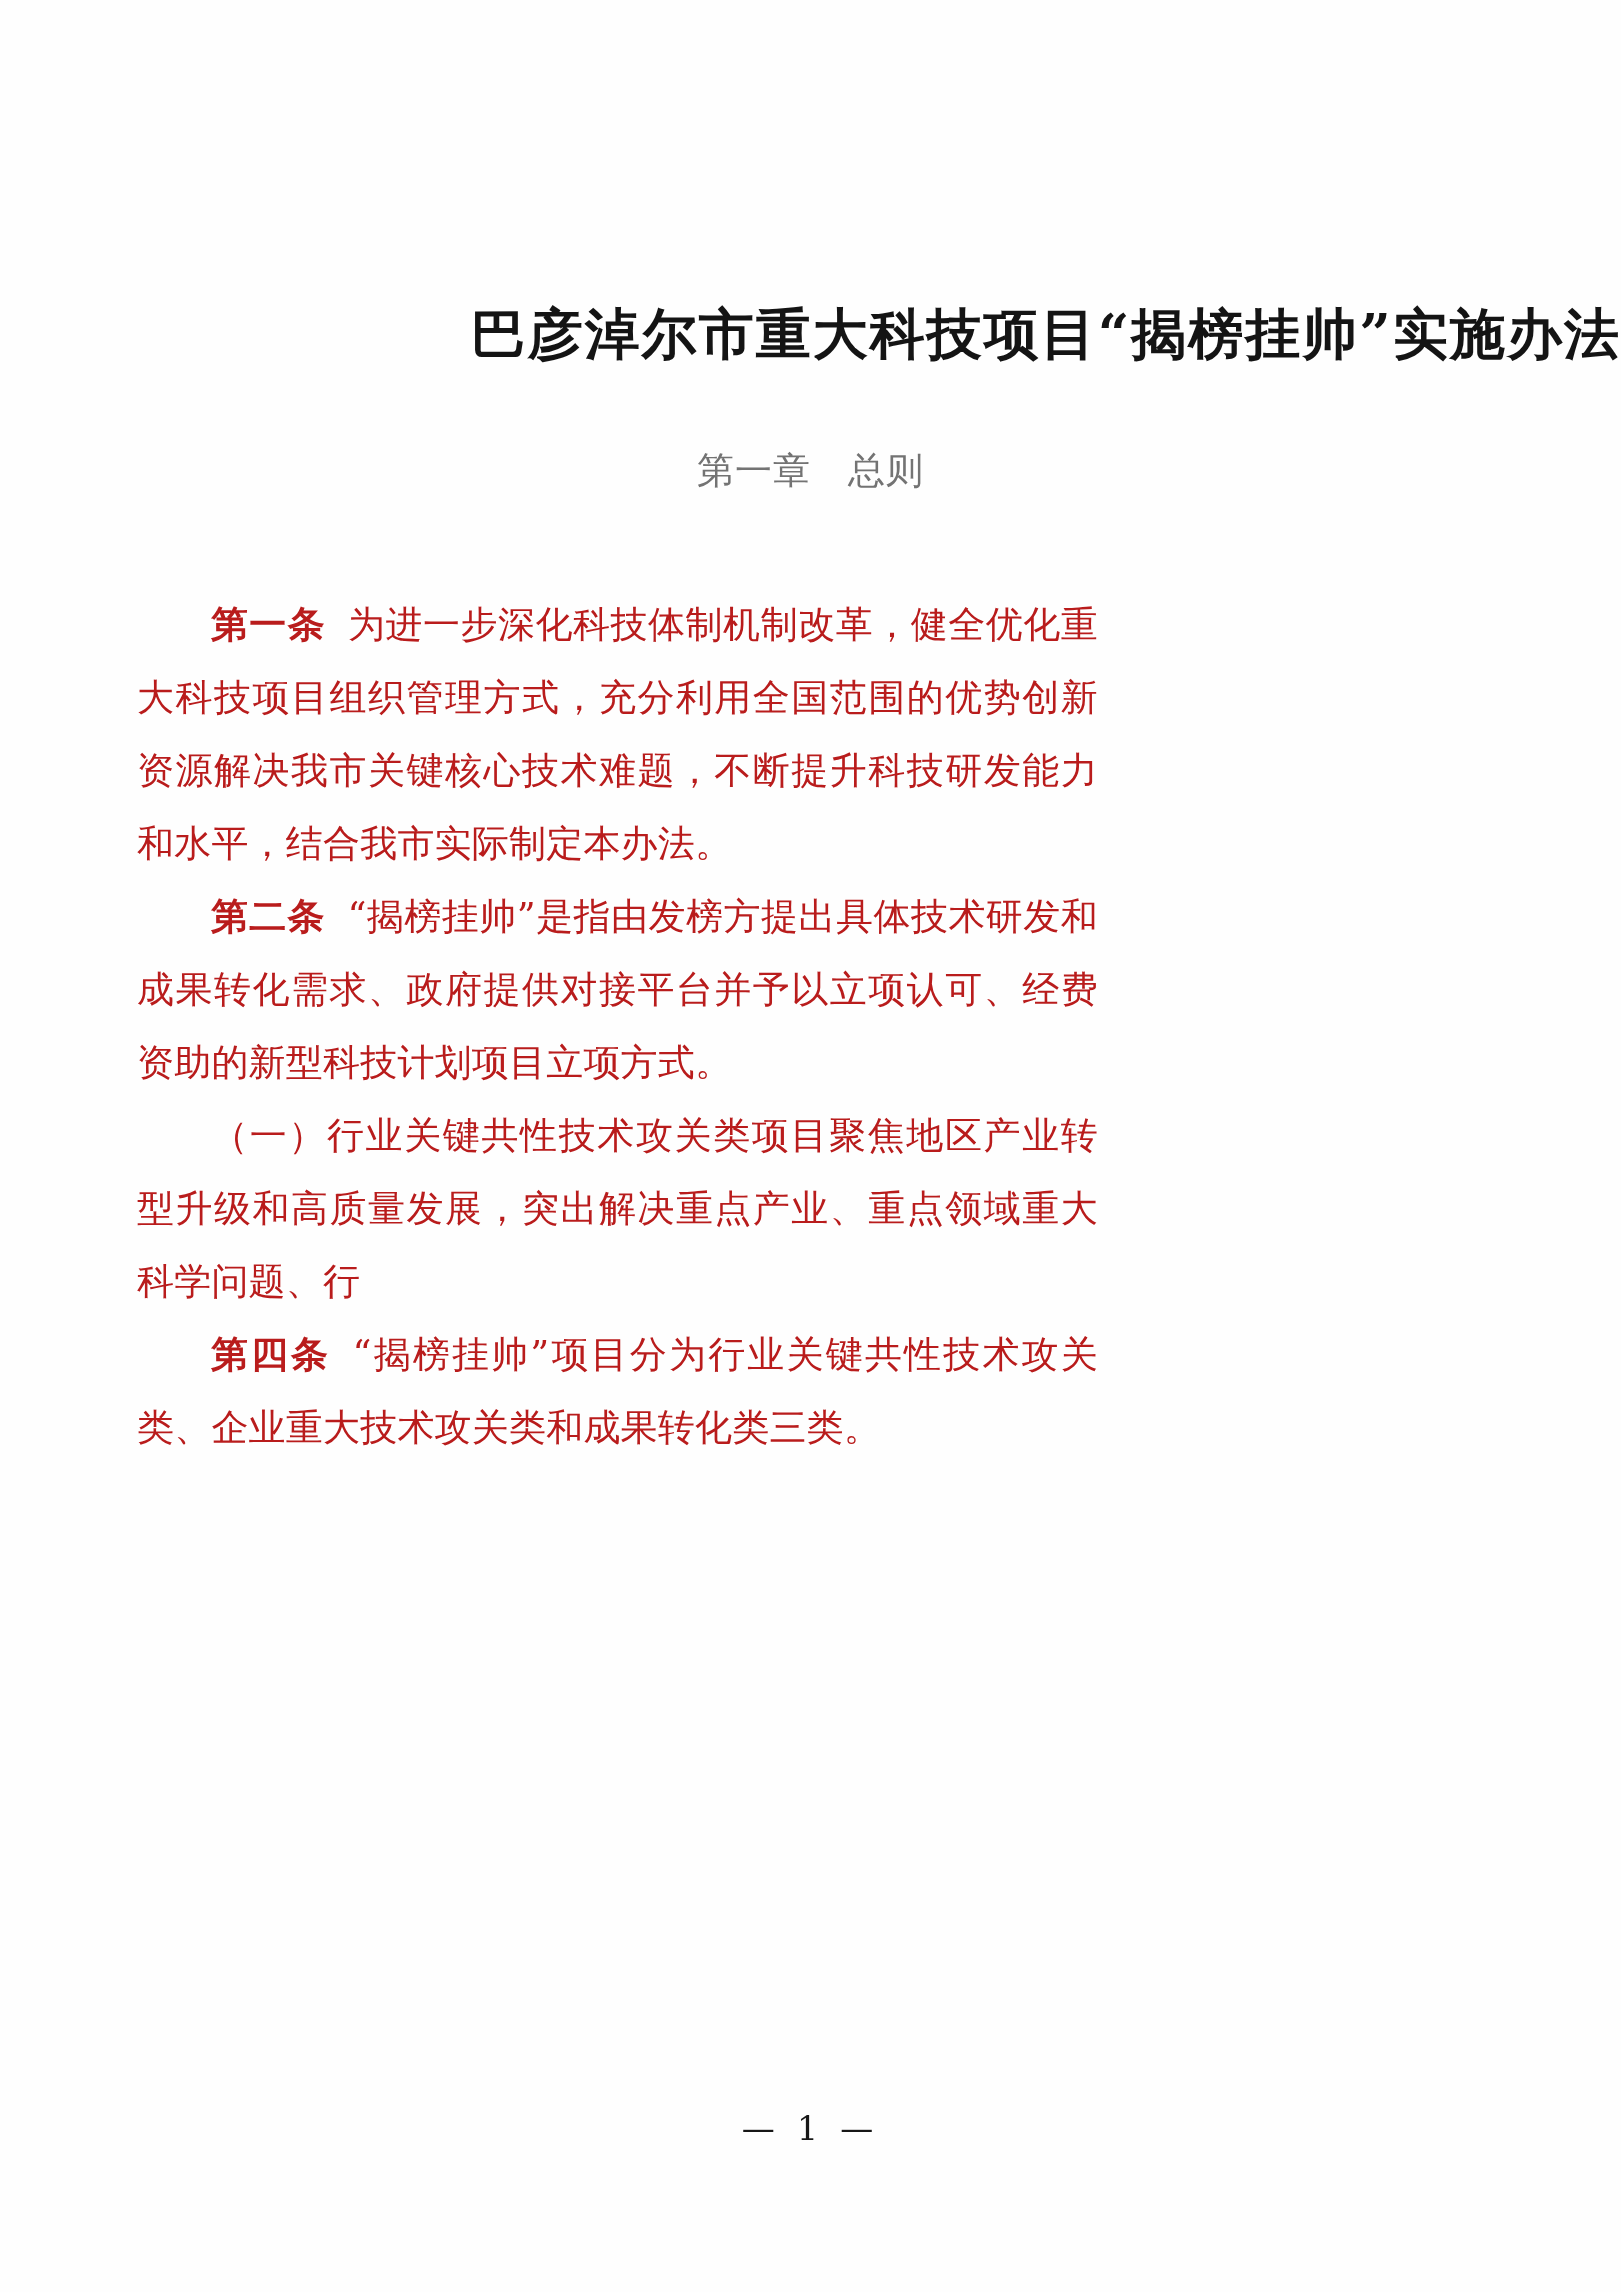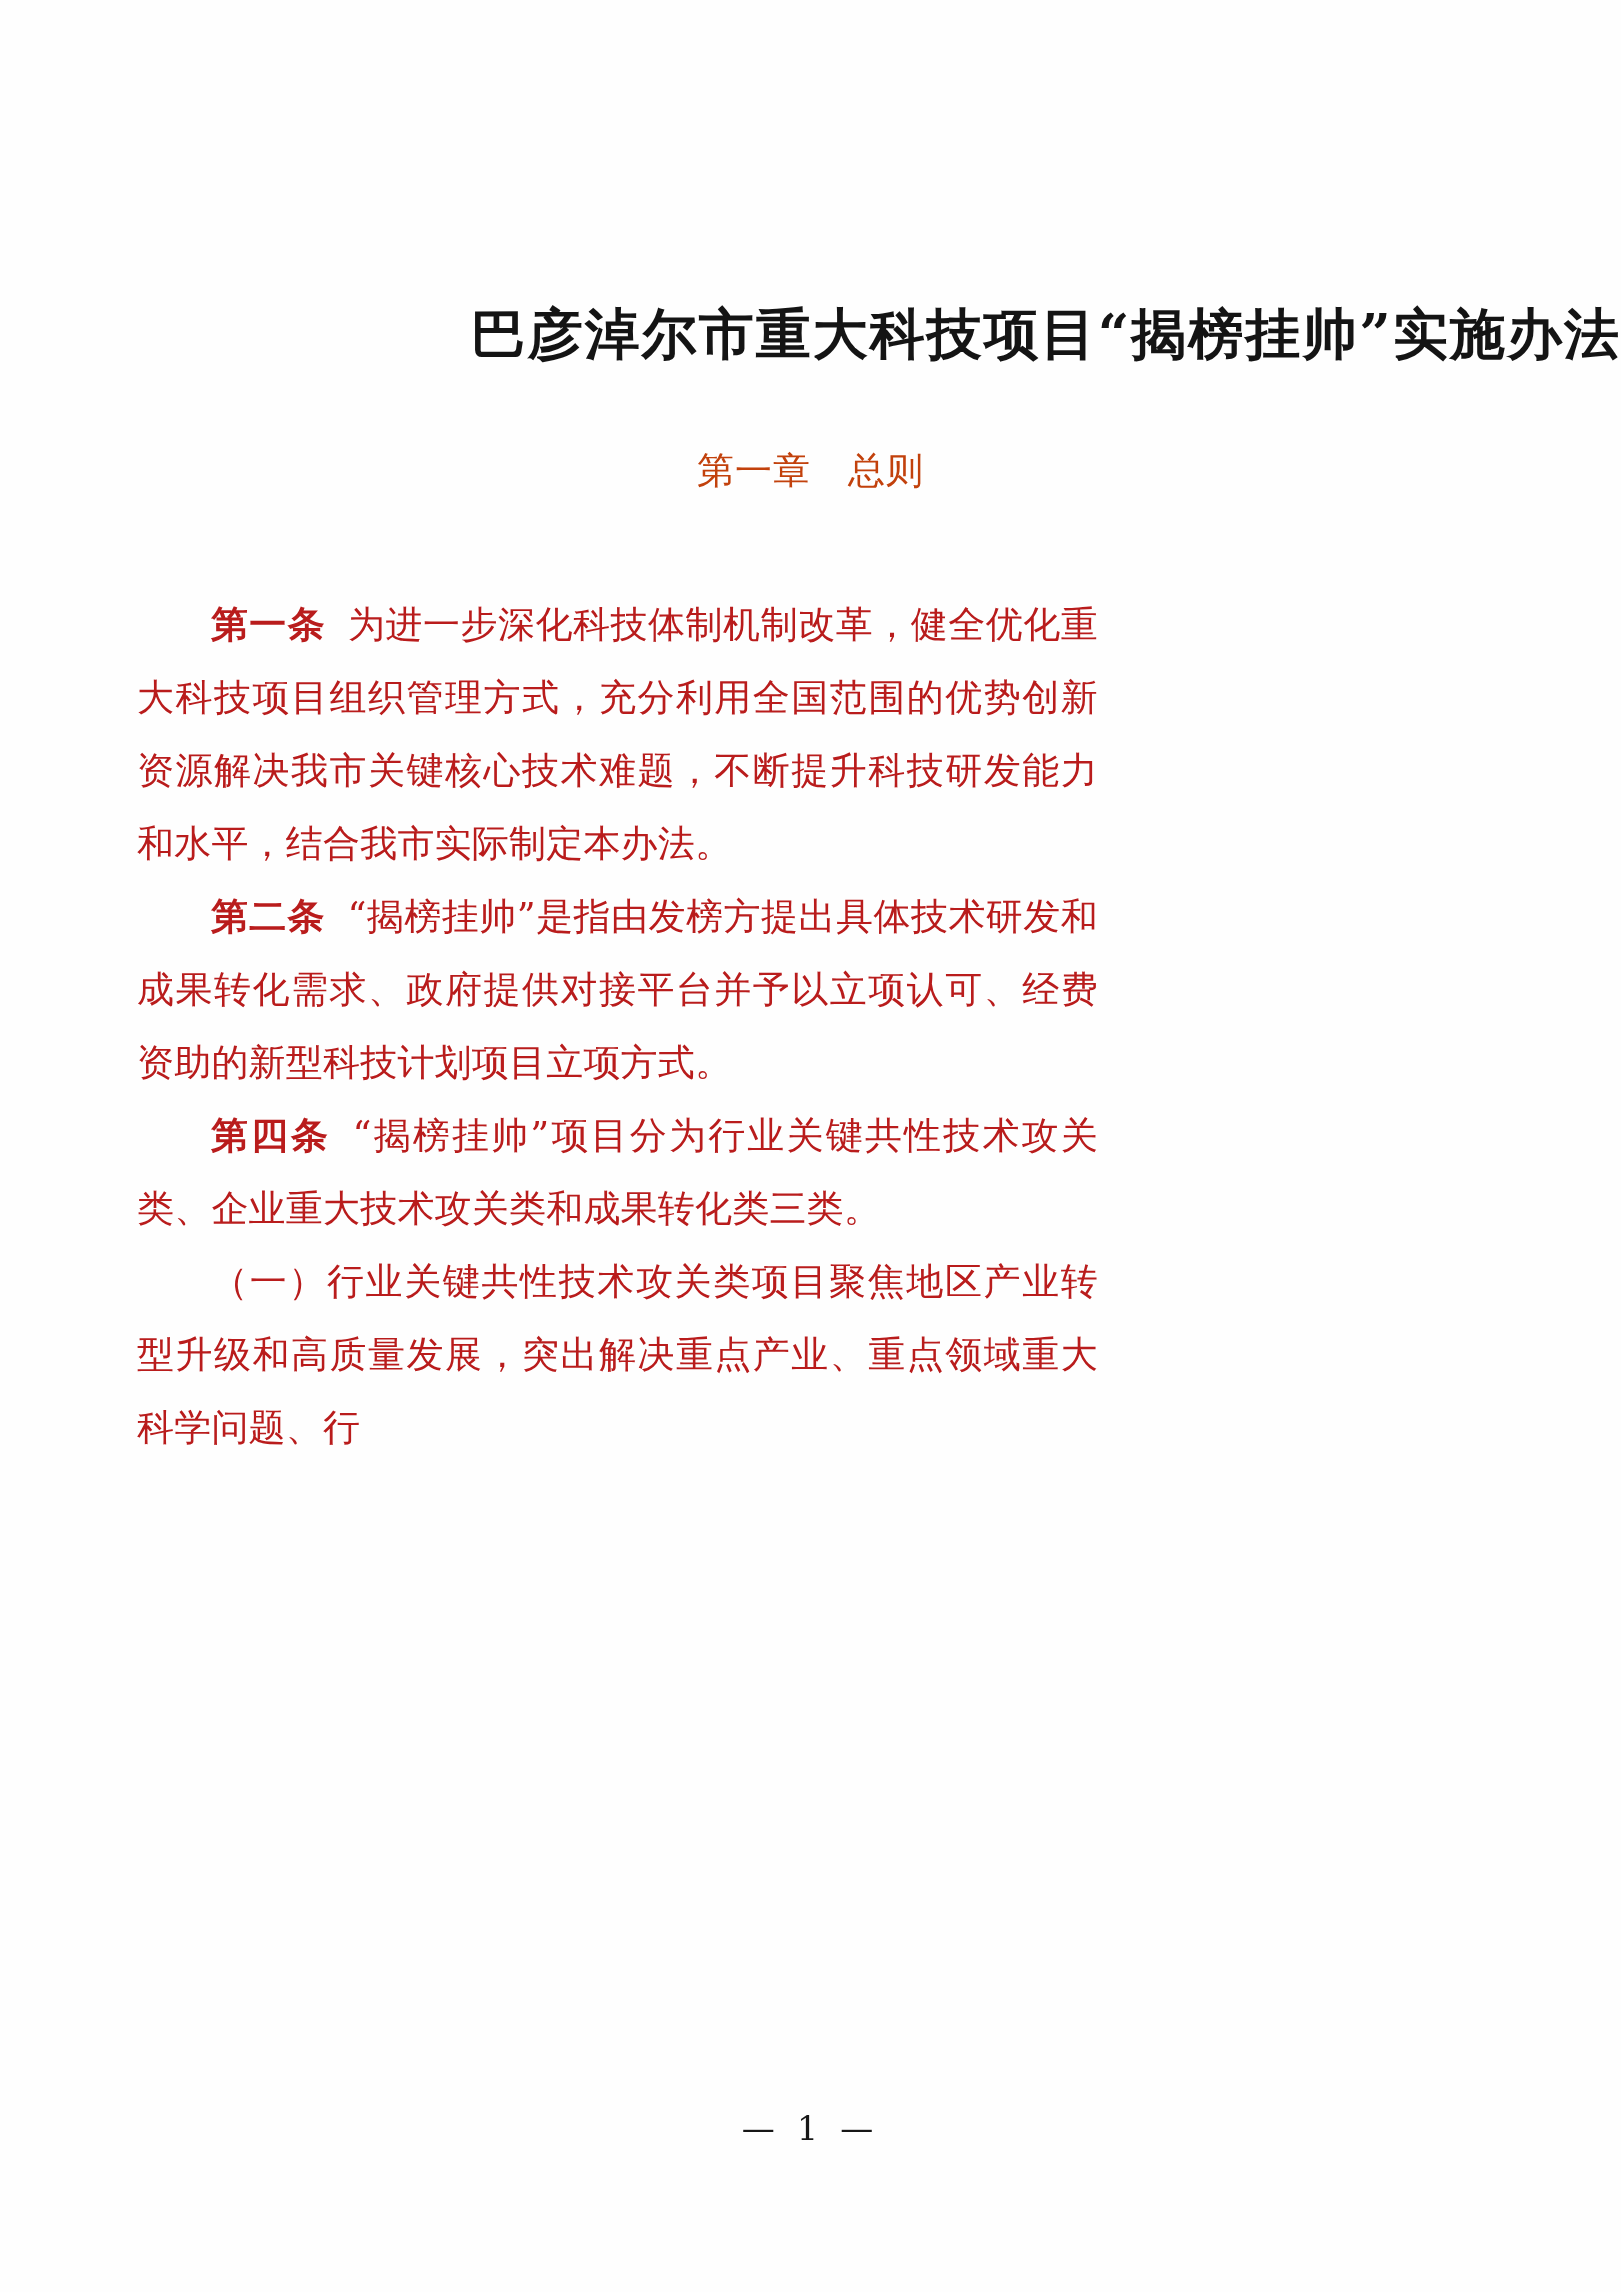--- a/index.html
+++ b/index.html
@@ -43,21 +43,21 @@
   .chapter-heading {
     position: absolute;
     left: 0;
     right: 0;
     top: 446px;
     text-align: center;
     font-family: "DejaVu Sans", "Liberation Sans", sans-serif;
     font-weight: 400;
     font-size: 37px;
     letter-spacing: 1px;
-    color: #c2410c;
+    color: #737373;
   }
   .chapter-heading .chap-gap {
     display: inline-block;
     width: 37px;
   }
 
   
   .body-block {
     position: absolute;
     left: 137px;
@@ -119,25 +119,25 @@
     <p class="para">
       <span class="art-label">第一条</span><span class="art-gap"></span><span>为进一步深化科技体制机制改革，健全优化重大科技项目组织管理方式，充分利用全国范围的优势创新资源解决我市关键核心技术难题，不断提升科技研发能力和水平，结合我市实际制定本办法。</span>
     </p>
 
     <p class="para">
       <span class="art-label">第二条</span><span class="art-gap"></span><span>“揭榜挂帅”是指由发榜方提出具体技术研发和成果转化需求、政府提供对接平台并予以立项认可、经费资助的新型科技计划项目立项方式。</span>
     </p>
 
 
     <p class="para">
-      <span class="art-label">第四条</span><span class="art-gap"></span><span>“揭榜挂帅”项目分为行业关键共性技术攻关类、企业重大技术攻关类和成果转化类三类。</span>
+      <span>（一）</span><span>行业关键共性技术攻关类项目聚焦地区产业转型升级和高质量发展，突出解决重点产业、重点领域重大科学问题、行</span>
     </p>
 
     <p class="para">
-      <span>（一）</span><span>行业关键共性技术攻关类项目聚焦地区产业转型升级和高质量发展，突出解决重点产业、重点领域重大科学问题、行</span>
+      <span class="art-label">第四条</span><span class="art-gap"></span><span>“揭榜挂帅”项目分为行业关键共性技术攻关类、企业重大技术攻关类和成果转化类三类。</span>
     </p>
 
   </div>
 
   <div class="page-number">— 1 —</div>
 
 </div>
 
 
 </body></html>

